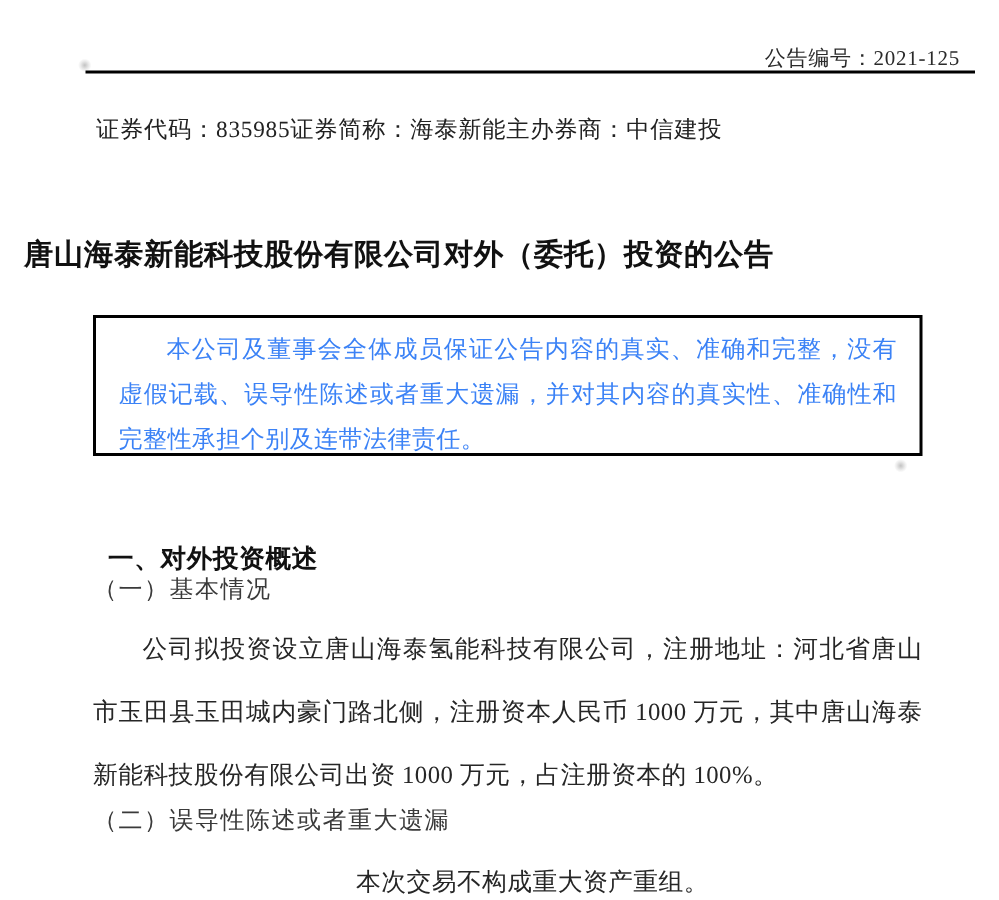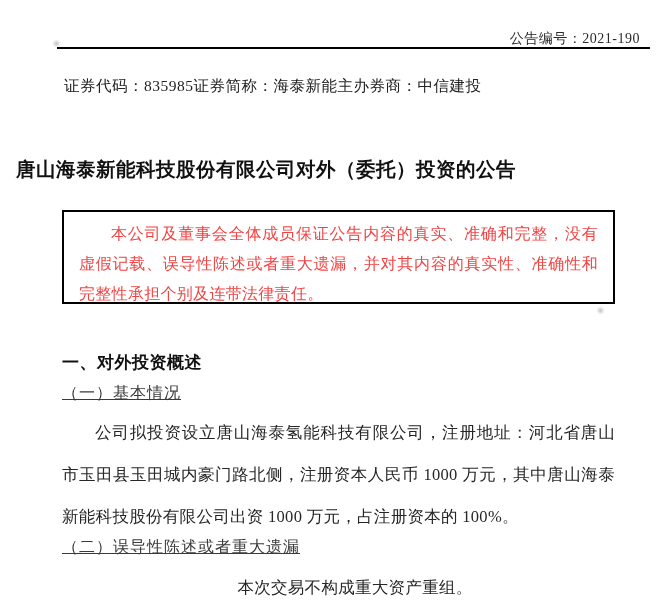--- a/index.html
+++ b/index.html
@@ -74,40 +74,39 @@
     border: 2px solid #000000;
     padding: 7px 15px 0 15px;
   }
   .disclaimer-box p {
     margin: 0;
     font-size: 16px;
     line-height: 30px;
     letter-spacing: 0.3px;
     text-align: justify;
     text-indent: 2em;
-    color: #ef4444;
+    color: #3b82f6;
   }
   .section-heading {
     position: absolute;
     left: 62px;
     top: 351px;
-    margin: 0;
+    margin: 10px;
     font-size: 17px;
     font-weight: bold;
     letter-spacing: 0.5px;
     color: #111111;
   }
   .sub-heading {
     position: absolute;
     left: 62px;
     margin: 0;
     font-size: 16px;
     letter-spacing: 1px;
     color: #3a3a3a;
-    text-decoration: underline;
   }
   .sub-heading.s1 { top: 383px; }
   .sub-heading.s2 { top: 537px; }
   .body-para {
     position: absolute;
     left: 62px;
     width: 553px;
     margin: 0;
     font-size: 16.5px;
     line-height: 42px;
@@ -117,21 +116,21 @@
     color: #262626;
   }
   .body-para.p1 { top: 412px; }
   .body-para.p2 { top: 567px; text-align: center; }
 </style>
 </head>
 <body>
 
 <div class="page">
 
-  <div class="meta">公告编号：2021-190</div>
+  <div class="meta">公告编号：2021-125</div>
 
   <div class="artifact a1"></div>
 
   <div class="header-rule"></div>
 
   <div class="sec-row">
     <span>证券代码：835985</span>
     <span>证券简称：海泰新能</span>
     <span>主办券商：中信建投</span>
   </div>

